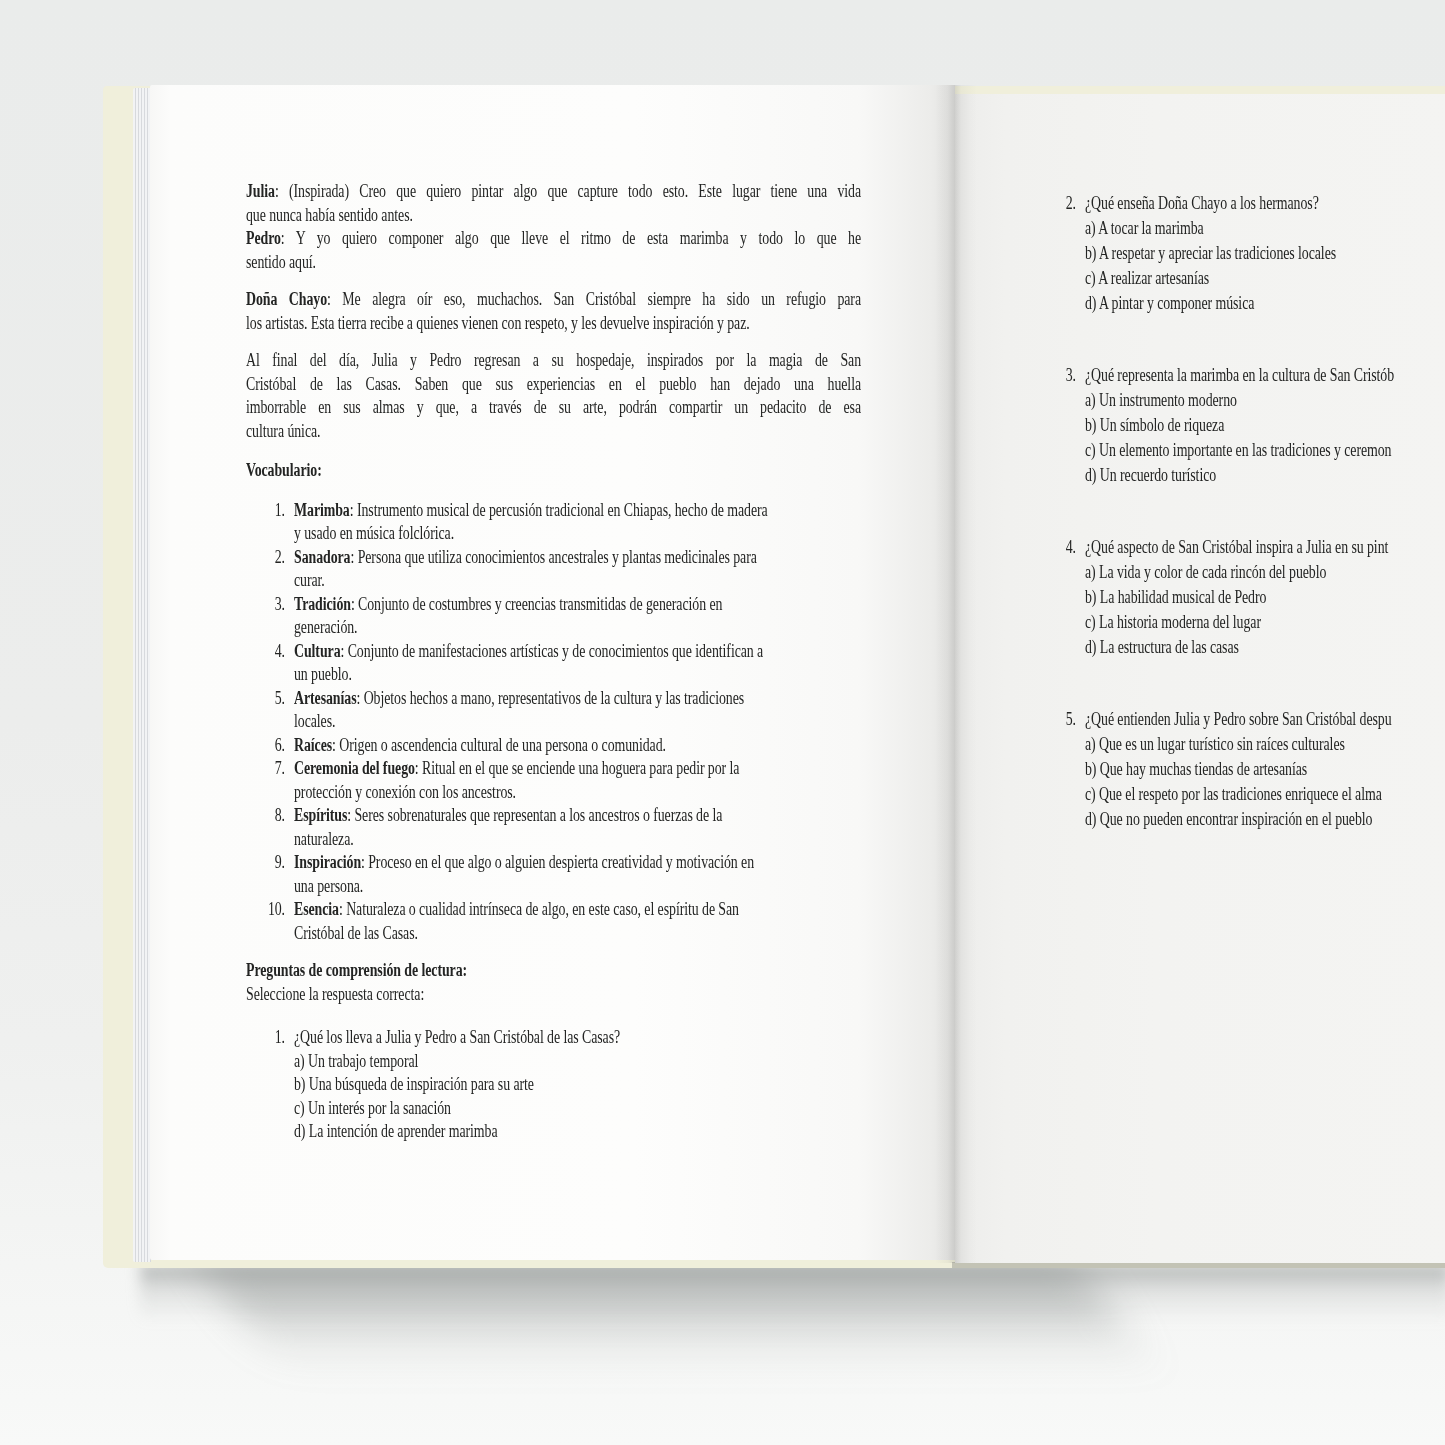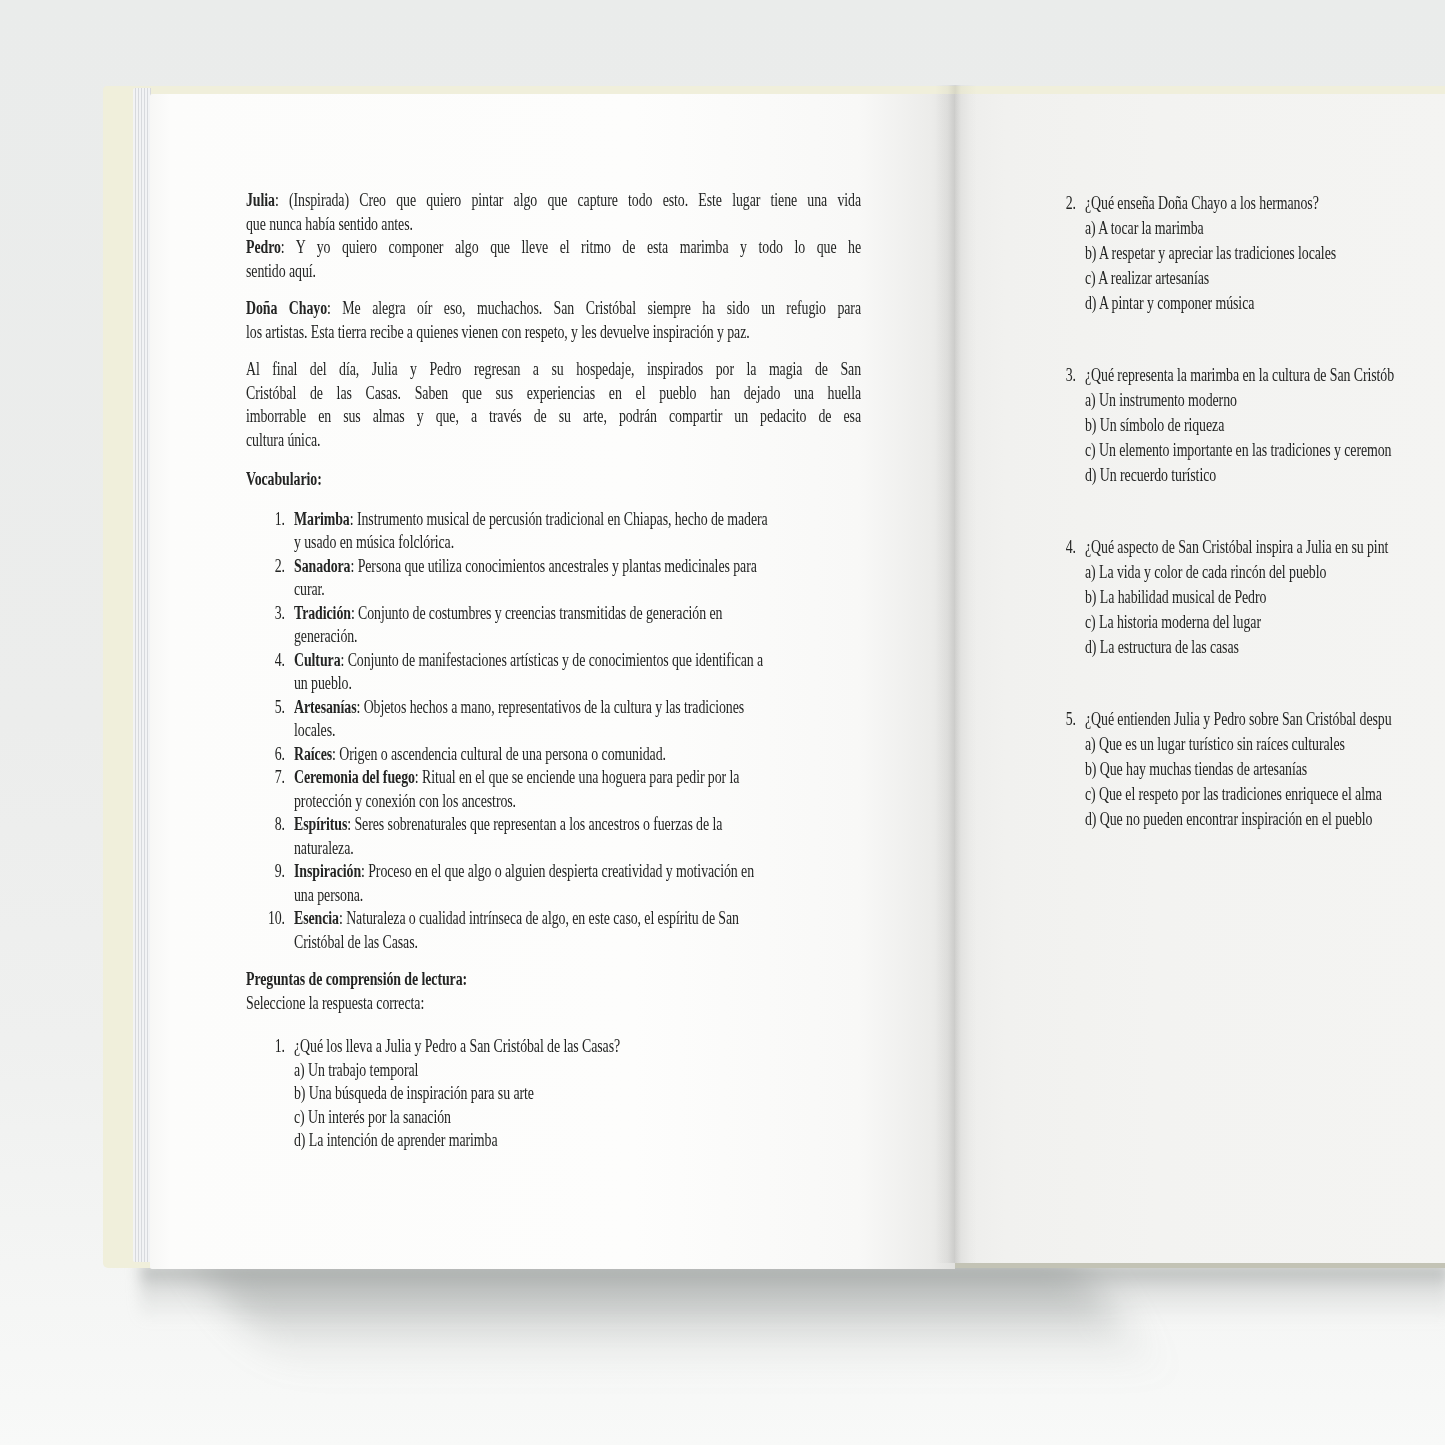--- a/index.html
+++ b/index.html
@@ -21,21 +21,21 @@
   }
   
   .cover{position:absolute;left:103px;top:86px;width:1357px;height:1182px;background:#f0efdb;border-radius:4px 0 0 5px;}
   .edge-stack{
     position:absolute;left:133px;top:88px;width:18px;height:1174px;border-radius:2px 0 0 2px;
     background:repeating-linear-gradient(90deg,#f2f3f5 0px,#f2f3f5 2px,#d7d9dd 2.5px,#d7d9dd 3px);
   }
   .bottom-strip{position:absolute;left:952px;top:1262px;width:508px;height:6px;background:#c3c3b5;}
   .page{position:absolute;}
   .page.lp{
-    left:150px;top:94px;width:805px;height:1175px;border-radius:2px 0 0 2px;
+    left:150px;top:85px;width:805px;height:1175px;border-radius:2px 0 0 2px;
     background:linear-gradient(90deg,#f7f7f6 0%,#fcfcfb 2.5%,#fdfdfc 60%,#f8f8f7 88%,#ececea 97%,#e1e1df 100%);
   }
   .page.rp{
     left:955px;top:94px;width:505px;height:1169px;
     background:linear-gradient(90deg,#e7e7e5 0%,#eeeeec 3%,#f1f1ef 10%,#f3f3f1 40%,#f4f4f2 100%);
   }
   .spine-shade{
     position:absolute;left:935px;top:85px;width:42px;height:1178px;pointer-events:none;
     background:linear-gradient(90deg,rgba(0,0,0,0) 0%,rgba(80,80,78,.05) 30%,rgba(70,70,68,.14) 48%,rgba(90,90,88,.05) 62%,rgba(0,0,0,0) 100%);
   }

